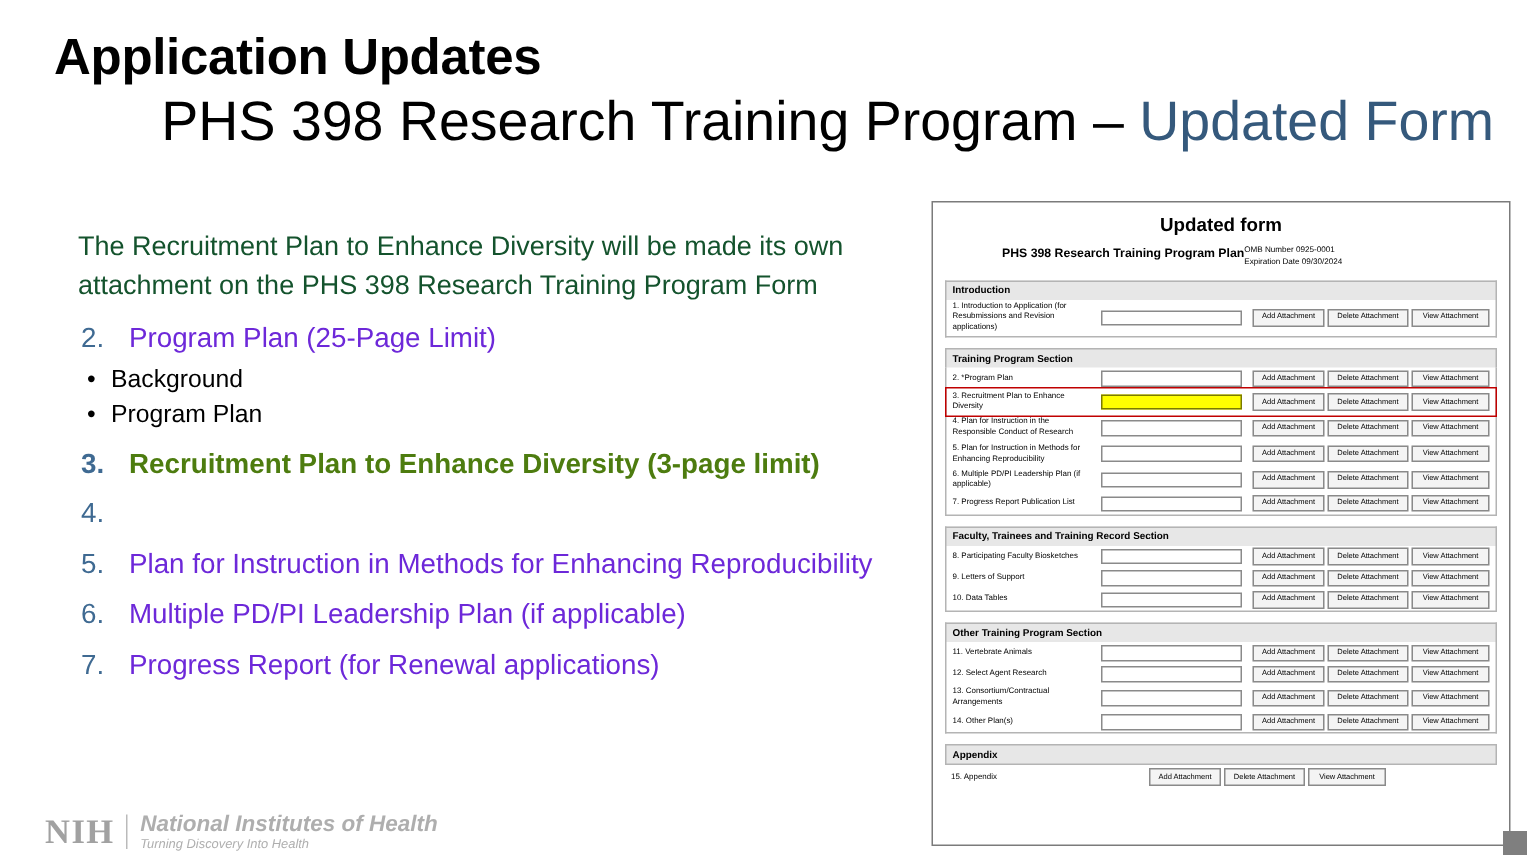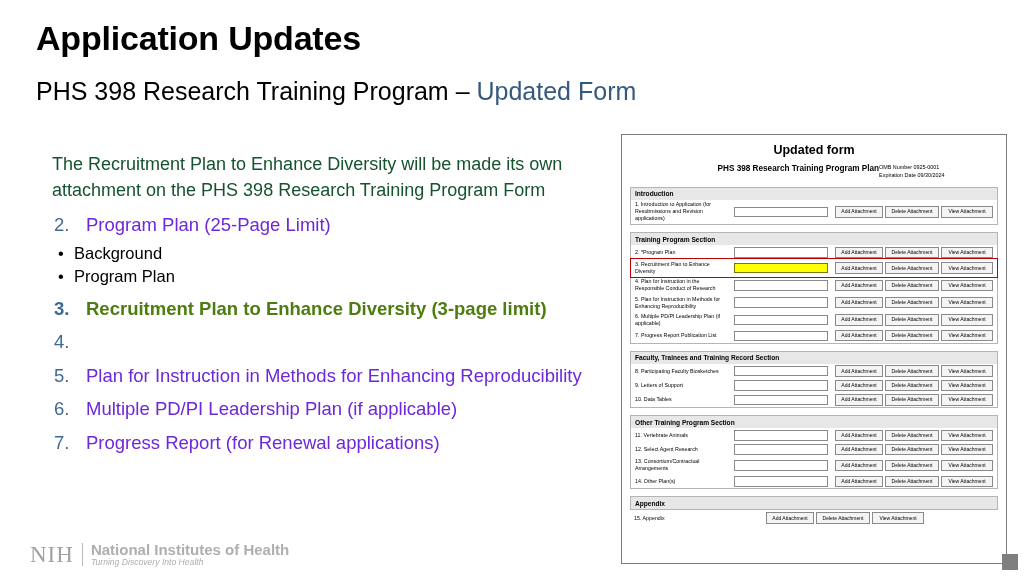--- a/index.html
+++ b/index.html
@@ -24,26 +24,27 @@
     width: 960px;
   }
   .slide-title {
     font-size: 34px;
     font-weight: bold;
     line-height: 1.08;
     letter-spacing: -0.2px;
     color: #000000;
   }
   .slide-subtitle {
-    font-size: 25px;
+    font-size: 37px;
     font-weight: normal;
     line-height: 1.12;
-    margin-top: 20px;
+    margin-top: 3px;
     color: #000000;
     white-space: nowrap;
+    text-align: right;
   }
   .subtitle-accent {
     color: #35597c;
   }
 
   
   .left-col {
     position: absolute;
     left: 52px;
     top: 152px;
@@ -133,21 +134,21 @@
     bottom: 4px;
   }
   .form-title {
     text-align: center;
     font-weight: bold;
     font-size: 12.5px;
     margin-top: 2px;
   }
   .form-header-row {
     display: flex;
-    justify-content: center;
+    justify-content: flex-start;
     align-items: flex-start;
     margin-top: 7px;
   }
   .form-header-left {
     font-weight: bold;
     font-size: 8.2px;
     padding-left: 38px;
   }
   .form-header-right {
     font-size: 5.4px;
@@ -236,35 +237,36 @@
     position: absolute;
     left: 30px;
     bottom: 8px;
     display: flex;
     align-items: center;
     opacity: 0.92;
   }
   .nih-mark {
     font-family: "Liberation Serif", serif;
     font-size: 23px;
-    font-weight: normal;
+    font-weight: bold;
     color: #9a9a9a;
     letter-spacing: 1px;
     padding-right: 8px;
     border-right: 1px solid #b5b5b5;
     line-height: 1;
   }
   .nih-text {
     padding-left: 8px;
     line-height: 1.12;
   }
   .nih-line1 {
     font-size: 15px;
     font-weight: bold;
     color: #a8a8a8;
+    font-style: italic;
   }
   .nih-line2 {
     font-size: 8.6px;
     font-style: italic;
     color: #a8a8a8;
   }
   .corner-square {
     position: absolute;
     right: 6px;
     bottom: 6px;

